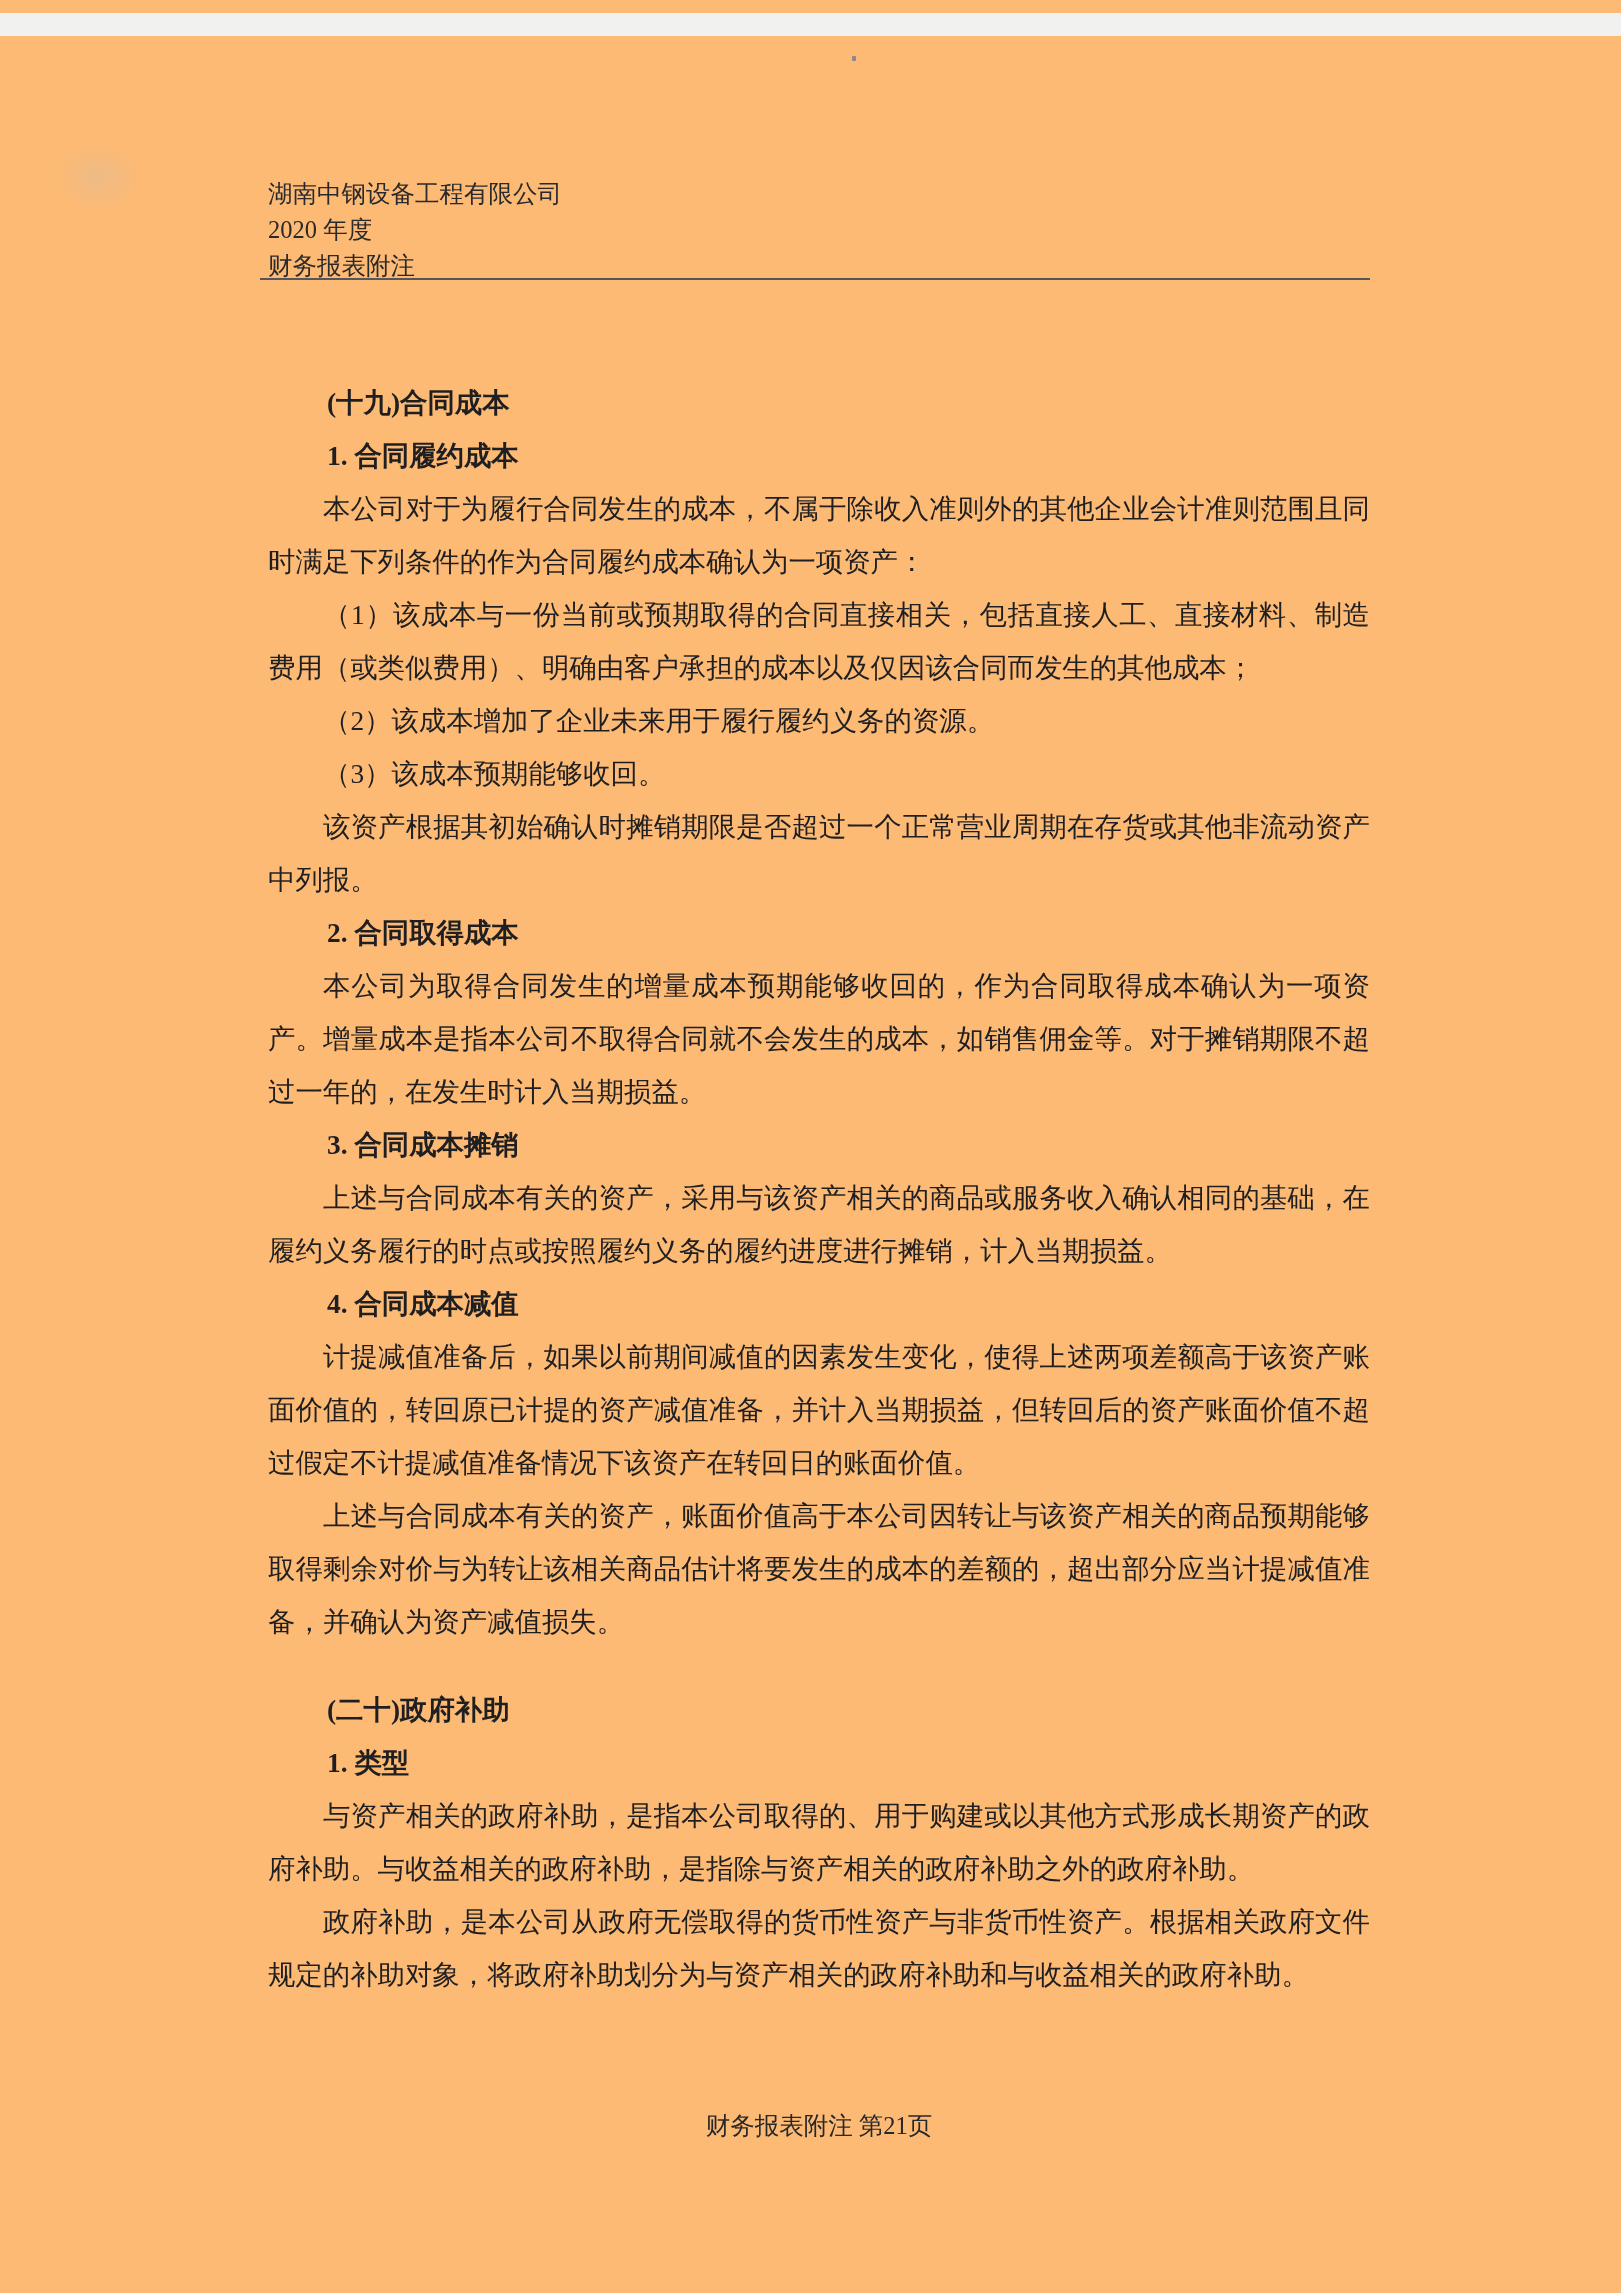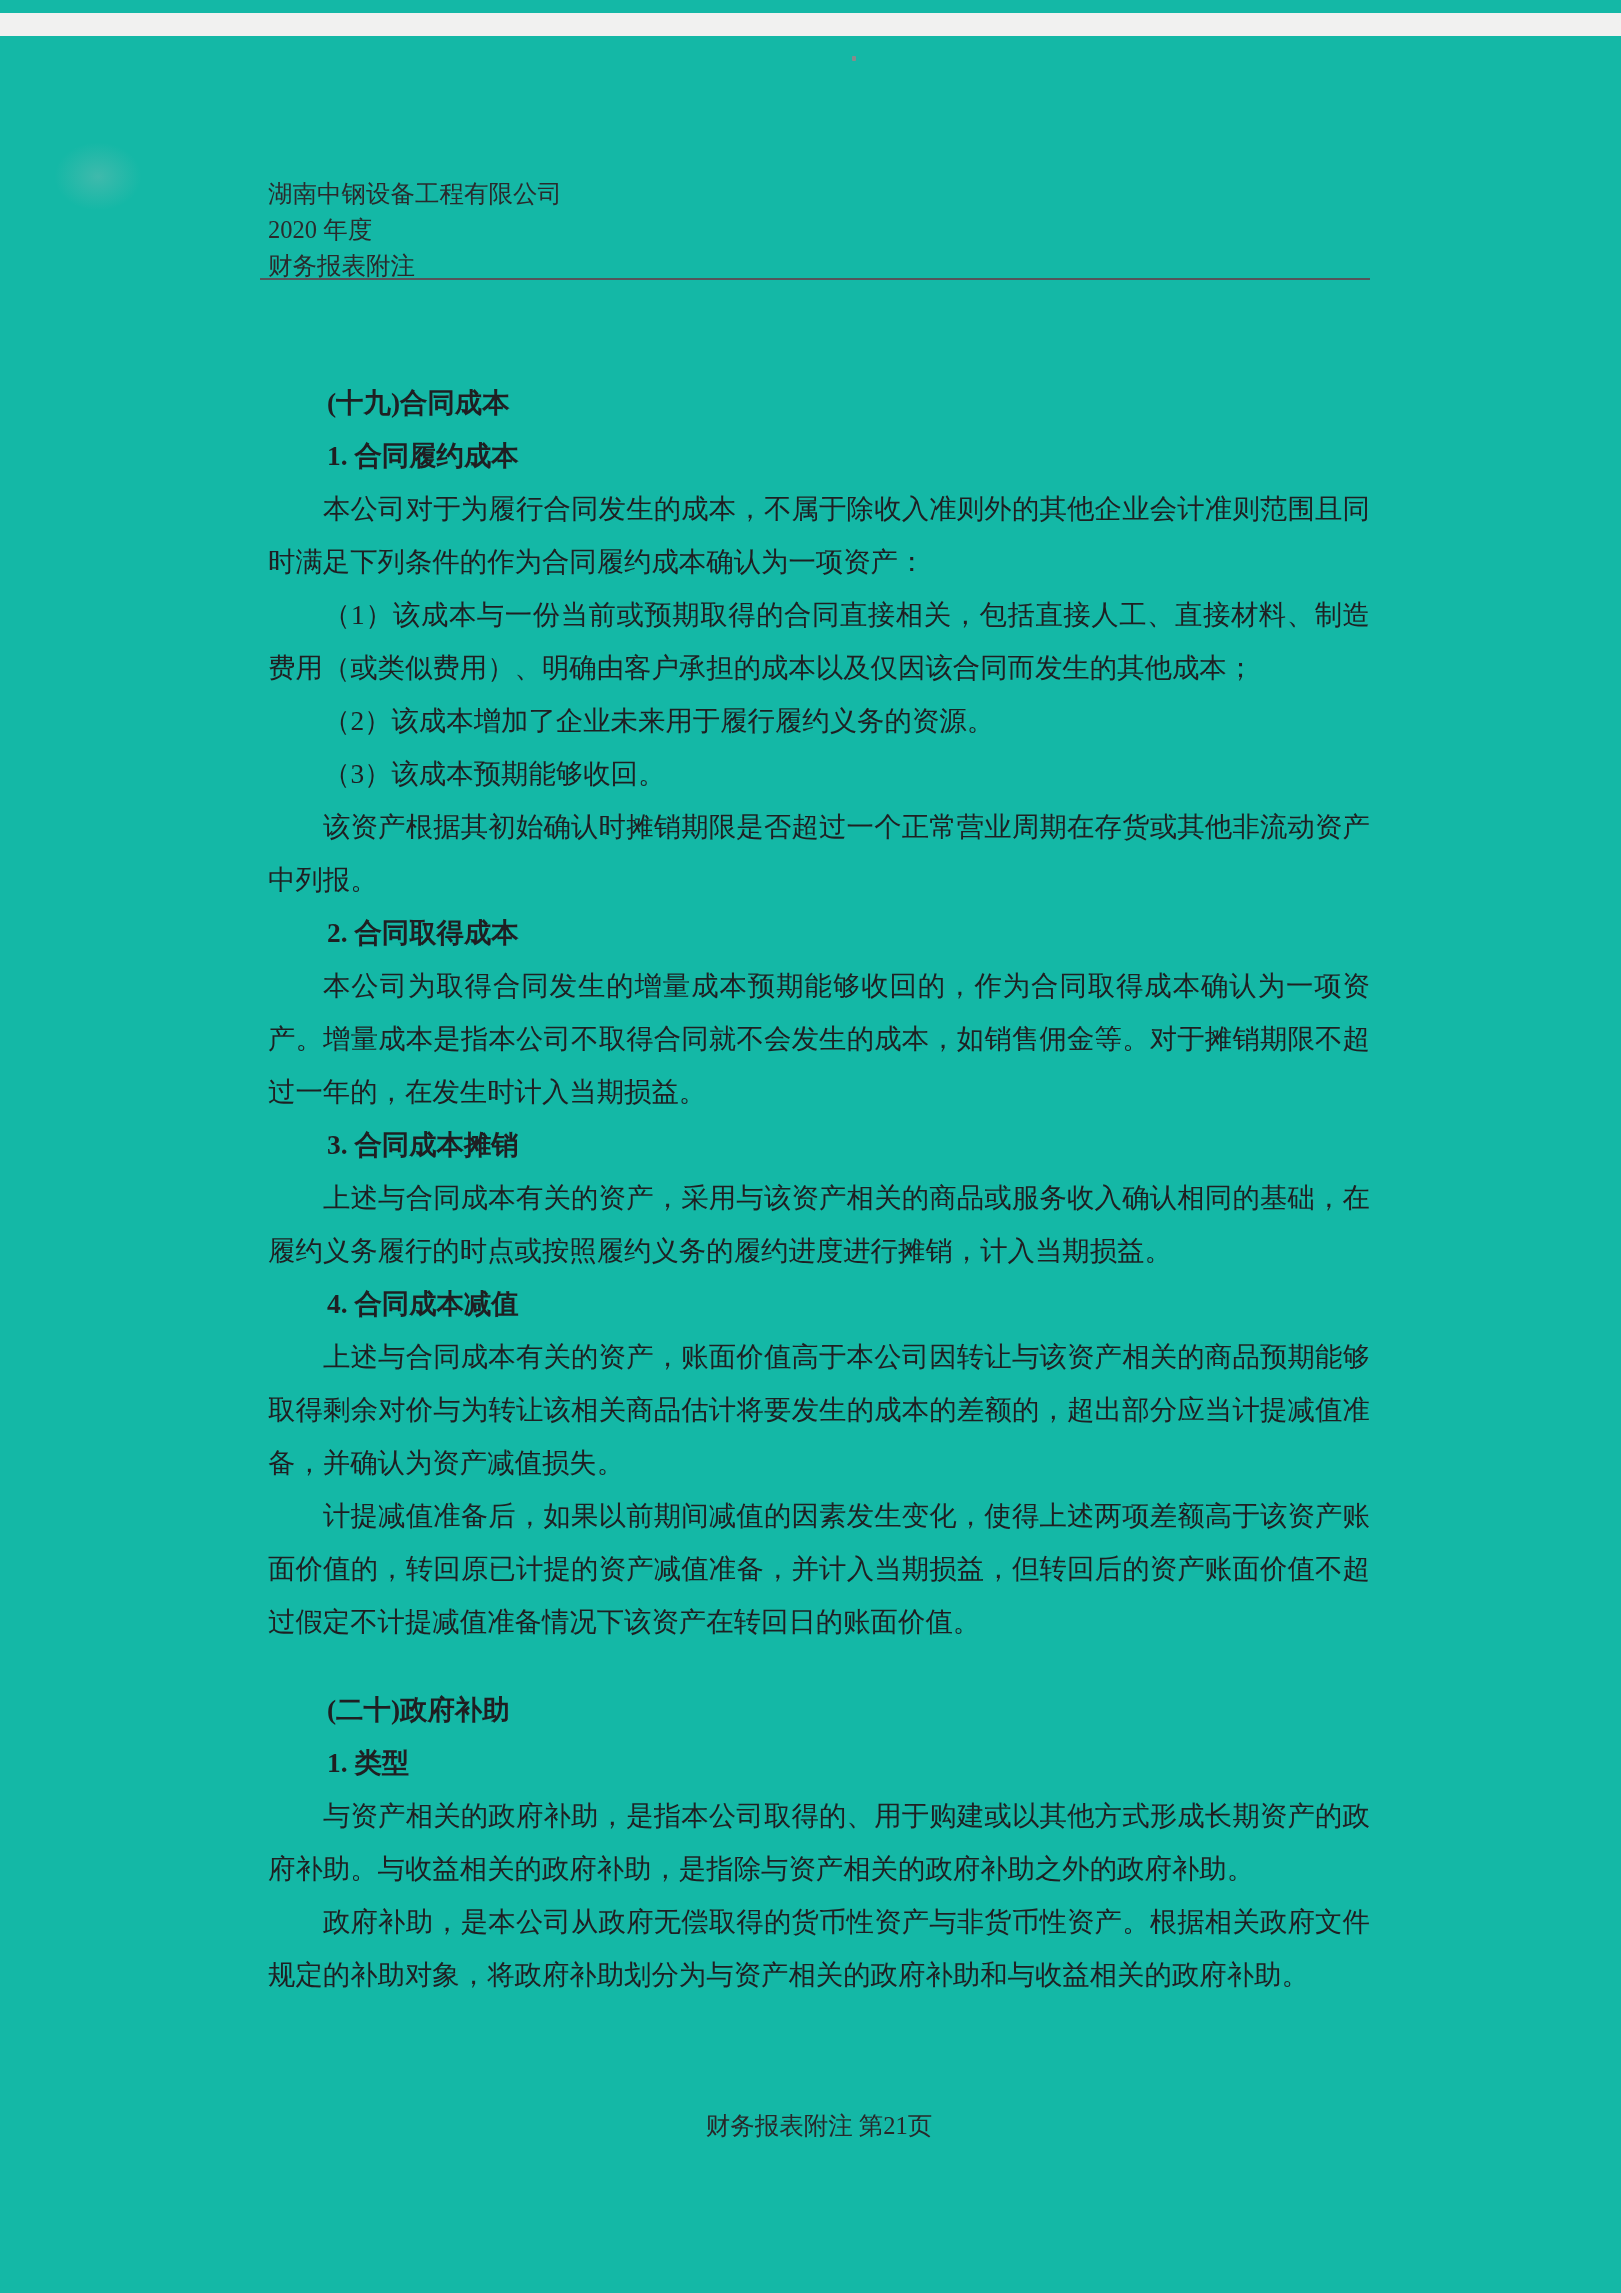--- a/index.html
+++ b/index.html
@@ -1,20 +1,20 @@
 <!DOCTYPE html>
 <html><head>
 <meta charset="utf-8">
 <style>
   html,body{margin:0;padding:0;background:#e8e8e8;}
   .page{
     position:relative;
     width:1621px;height:2294px;
     margin:0 auto;
-    background:#14b8a6;
+    background:#fdba74;
     overflow:hidden;
     font-family:"Liberation Serif", serif;
     color:#1f1f22;
   }
   
   .scan-band{
     position:absolute;left:0;top:12.7px;width:1621px;height:23.5px;
     background:#f1f1f0;
   }
   .scan-smudge{
@@ -81,22 +81,22 @@
       <p class="para">本公司对于为履行合同发生的成本，不属于除收入准则外的其他企业会计准则范围且同时满足下列条件的作为合同履约成本确认为一项资产：</p>
       <p class="para">（1）该成本与一份当前或预期取得的合同直接相关，包括直接人工、直接材料、制造费用（或类似费用）、明确由客户承担的成本以及仅因该合同而发生的其他成本；</p>
       <p class="para">（2）该成本增加了企业未来用于履行履约义务的资源。</p>
       <p class="para">（3）该成本预期能够收回。</p>
       <p class="para">该资产根据其初始确认时摊销期限是否超过一个正常营业周期在存货或其他非流动资产中列报。</p>
       <h4 class="num-head">2. 合同取得成本</h4>
       <p class="para">本公司为取得合同发生的增量成本预期能够收回的，作为合同取得成本确认为一项资产。增量成本是指本公司不取得合同就不会发生的成本，如销售佣金等。对于摊销期限不超过一年的，在发生时计入当期损益。</p>
       <h4 class="num-head">3. 合同成本摊销</h4>
       <p class="para">上述与合同成本有关的资产，采用与该资产相关的商品或服务收入确认相同的基础，在履约义务履行的时点或按照履约义务的履约进度进行摊销，计入当期损益。</p>
       <h4 class="num-head">4. 合同成本减值</h4>
+      <p class="para">计提减值准备后，如果以前期间减值的因素发生变化，使得上述两项差额高于该资产账面价值的，转回原已计提的资产减值准备，并计入当期损益，但转回后的资产账面价值不超过假定不计提减值准备情况下该资产在转回日的账面价值。</p>
       <p class="para">上述与合同成本有关的资产，账面价值高于本公司因转让与该资产相关的商品预期能够取得剩余对价与为转让该相关商品估计将要发生的成本的差额的，超出部分应当计提减值准备，并确认为资产减值损失。</p>
-      <p class="para">计提减值准备后，如果以前期间减值的因素发生变化，使得上述两项差额高于该资产账面价值的，转回原已计提的资产减值准备，并计入当期损益，但转回后的资产账面价值不超过假定不计提减值准备情况下该资产在转回日的账面价值。</p>
       <h3 class="sec-head">(二十)政府补助</h3>
       <h4 class="num-head">1. 类型</h4>
       <p class="para">与资产相关的政府补助，是指本公司取得的、用于购建或以其他方式形成长期资产的政府补助。与收益相关的政府补助，是指除与资产相关的政府补助之外的政府补助。</p>
       <p class="para">政府补助，是本公司从政府无偿取得的货币性资产与非货币性资产。根据相关政府文件规定的补助对象，将政府补助划分为与资产相关的政府补助和与收益相关的政府补助。</p>
     </div>
 
     <div class="doc-footer">财务报表附注 第21页</div>
 
   </div>
 </div>

